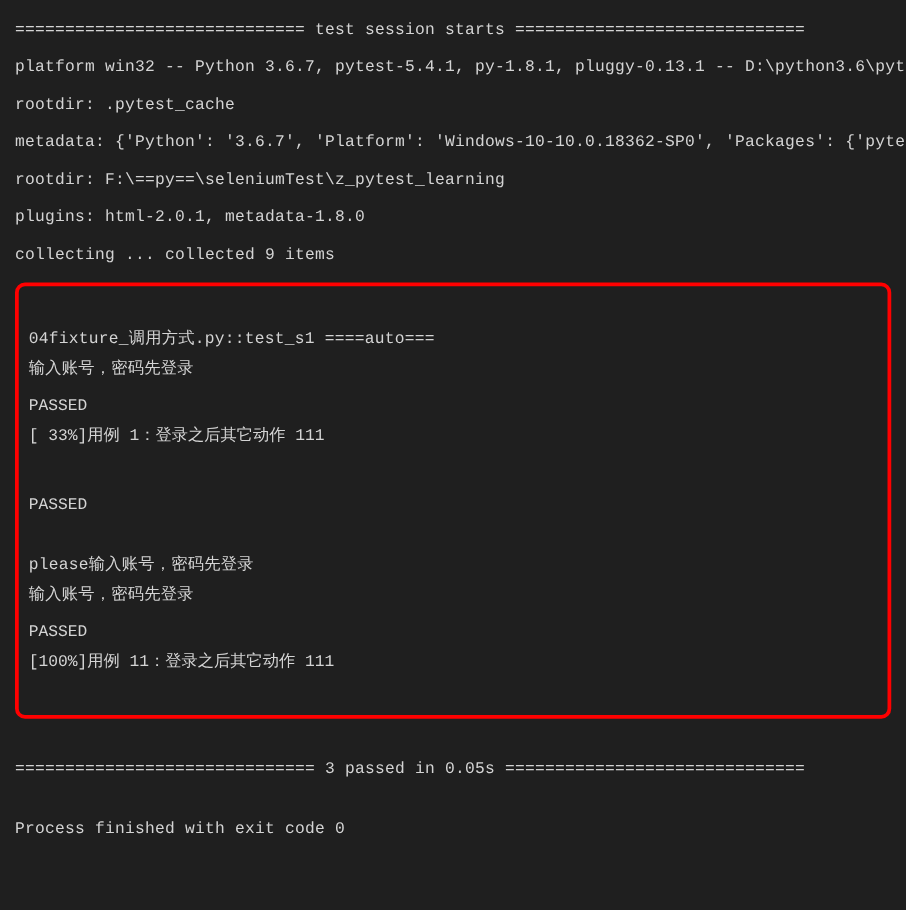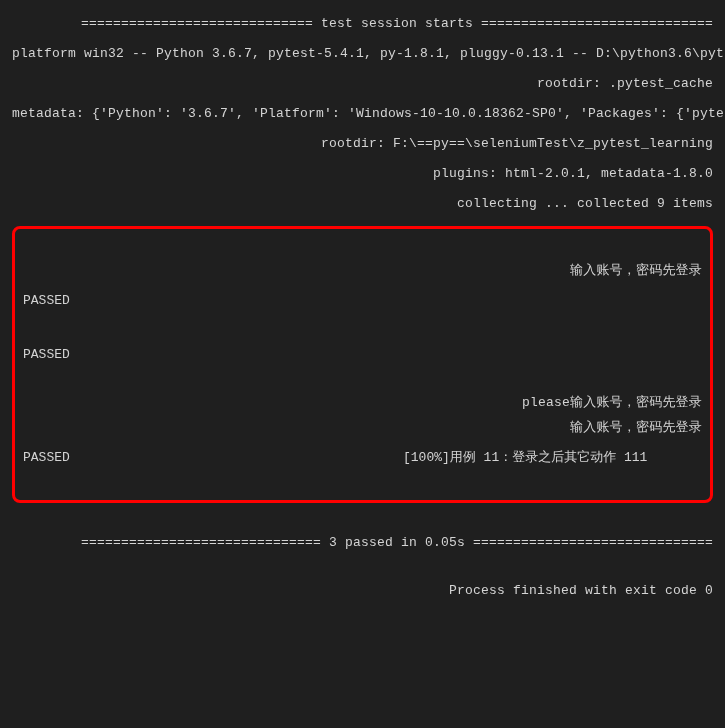--- a/index.html
+++ b/index.html
@@ -10,36 +10,36 @@
       font-family: Consolas, 'Courier New', monospace;
       font-size: 13px;
       line-height: 1.85;
       width: 725px;
       box-sizing: border-box;
       overflow: hidden;
     }
     .line {
       white-space: pre;
       letter-spacing: 0.2px;
-      text-align: right;
     }
     .highlight-box {
       border: 3px solid #ff0000;
       border-radius: 8px;
       padding: 12px 8px;
       margin: 10px 0;
     }
     .spacer {
       height: 18px;
     }
     .sp-sm {
       height: 6px;
     }
     .pass-row {
       display: flex;
+      flex-direction: column;
     }
     .pass-label {
       width: 380px;
     }
     .pass-pct {
       white-space: pre;
     }
   </style>
 </head>
 <body>
@@ -54,24 +54,26 @@
 <div class="sp-sm"></div>
 <div class="line">rootdir: F:\==py==\seleniumTest\z_pytest_learning</div>
 <div class="sp-sm"></div>
 <div class="line">plugins: html-2.0.1, metadata-1.8.0</div>
 <div class="sp-sm"></div>
 <div class="line">collecting ... collected 9 items</div>
 
 <div class="highlight-box">
 
   <div class="spacer"></div>
+  <div class="line">04fixture_调用方式.py::test_s1 ====auto===</div>
   <div class="line">输入账号，密码先登录</div>
   <div class="sp-sm"></div>
   <div class="pass-row">
     <span class="pass-label">PASSED</span>
+    <span class="pass-pct">[ 33%]用例 1：登录之后其它动作 111</span>
   </div>
 
   <div class="spacer"></div>
   <div class="sp-sm"></div>
   <div class="sp-sm"></div>
   <div class="pass-row">
     <span class="pass-label">PASSED</span>
   </div>
 
   <div class="spacer"></div>

